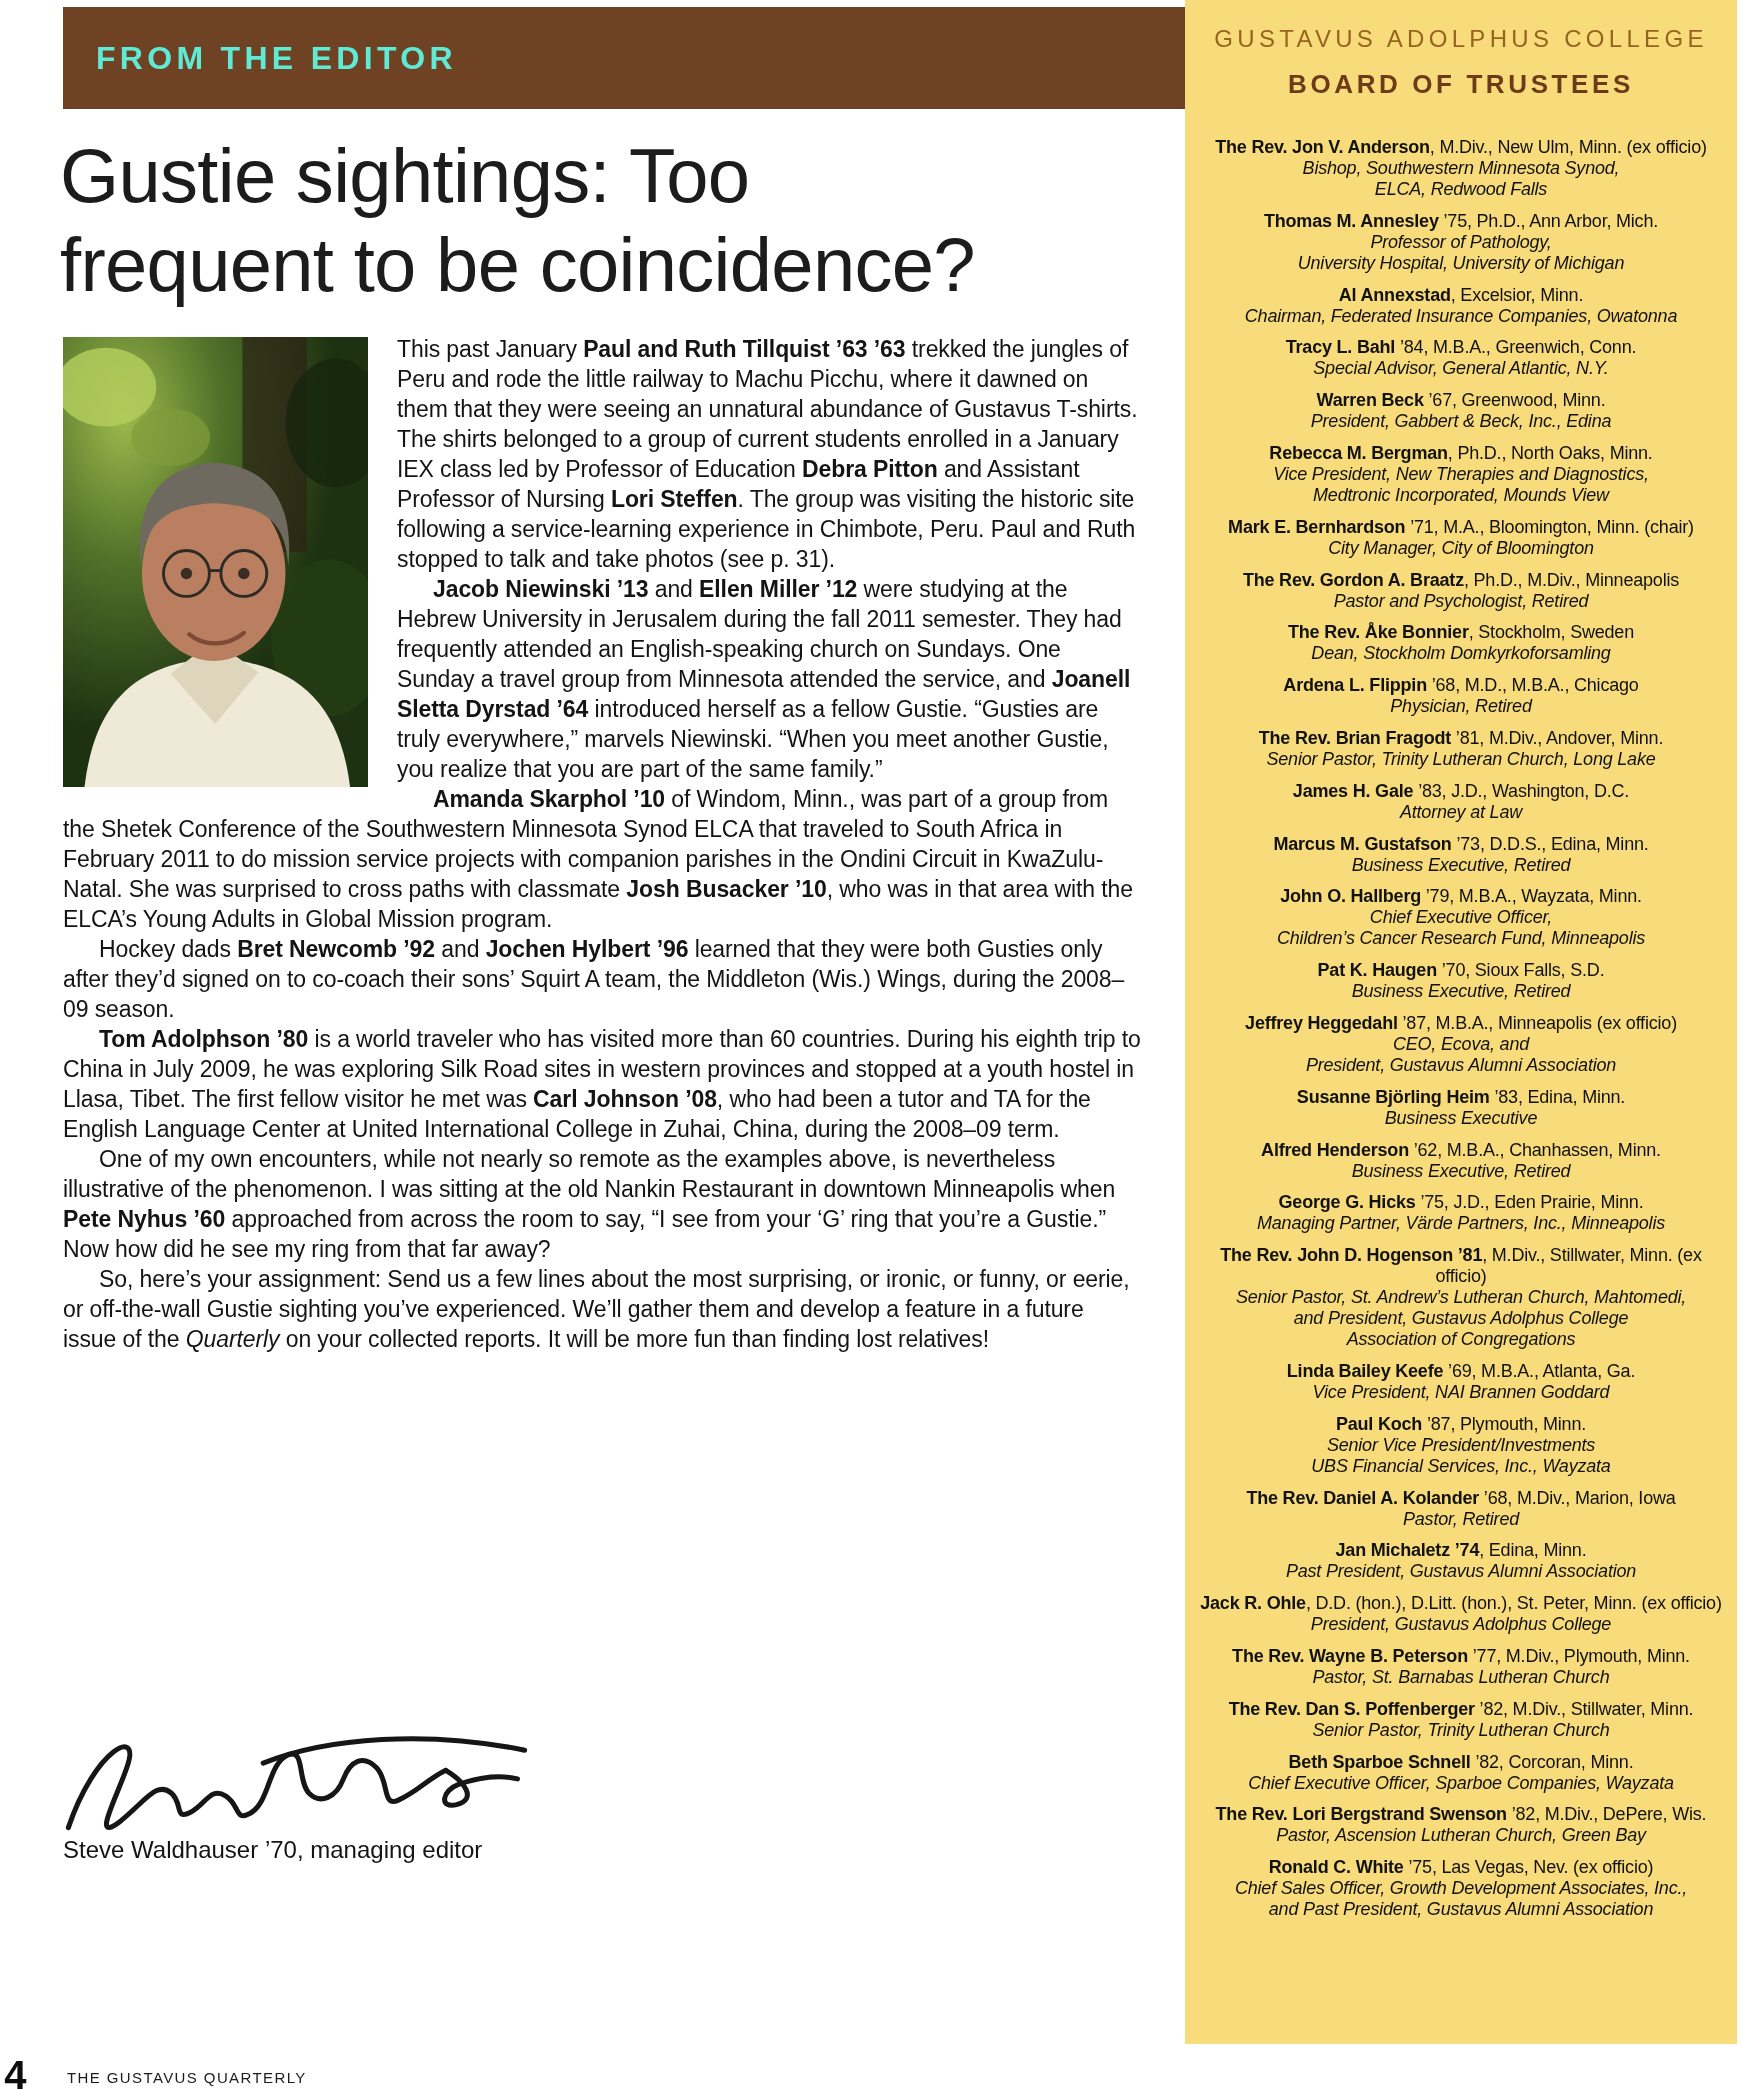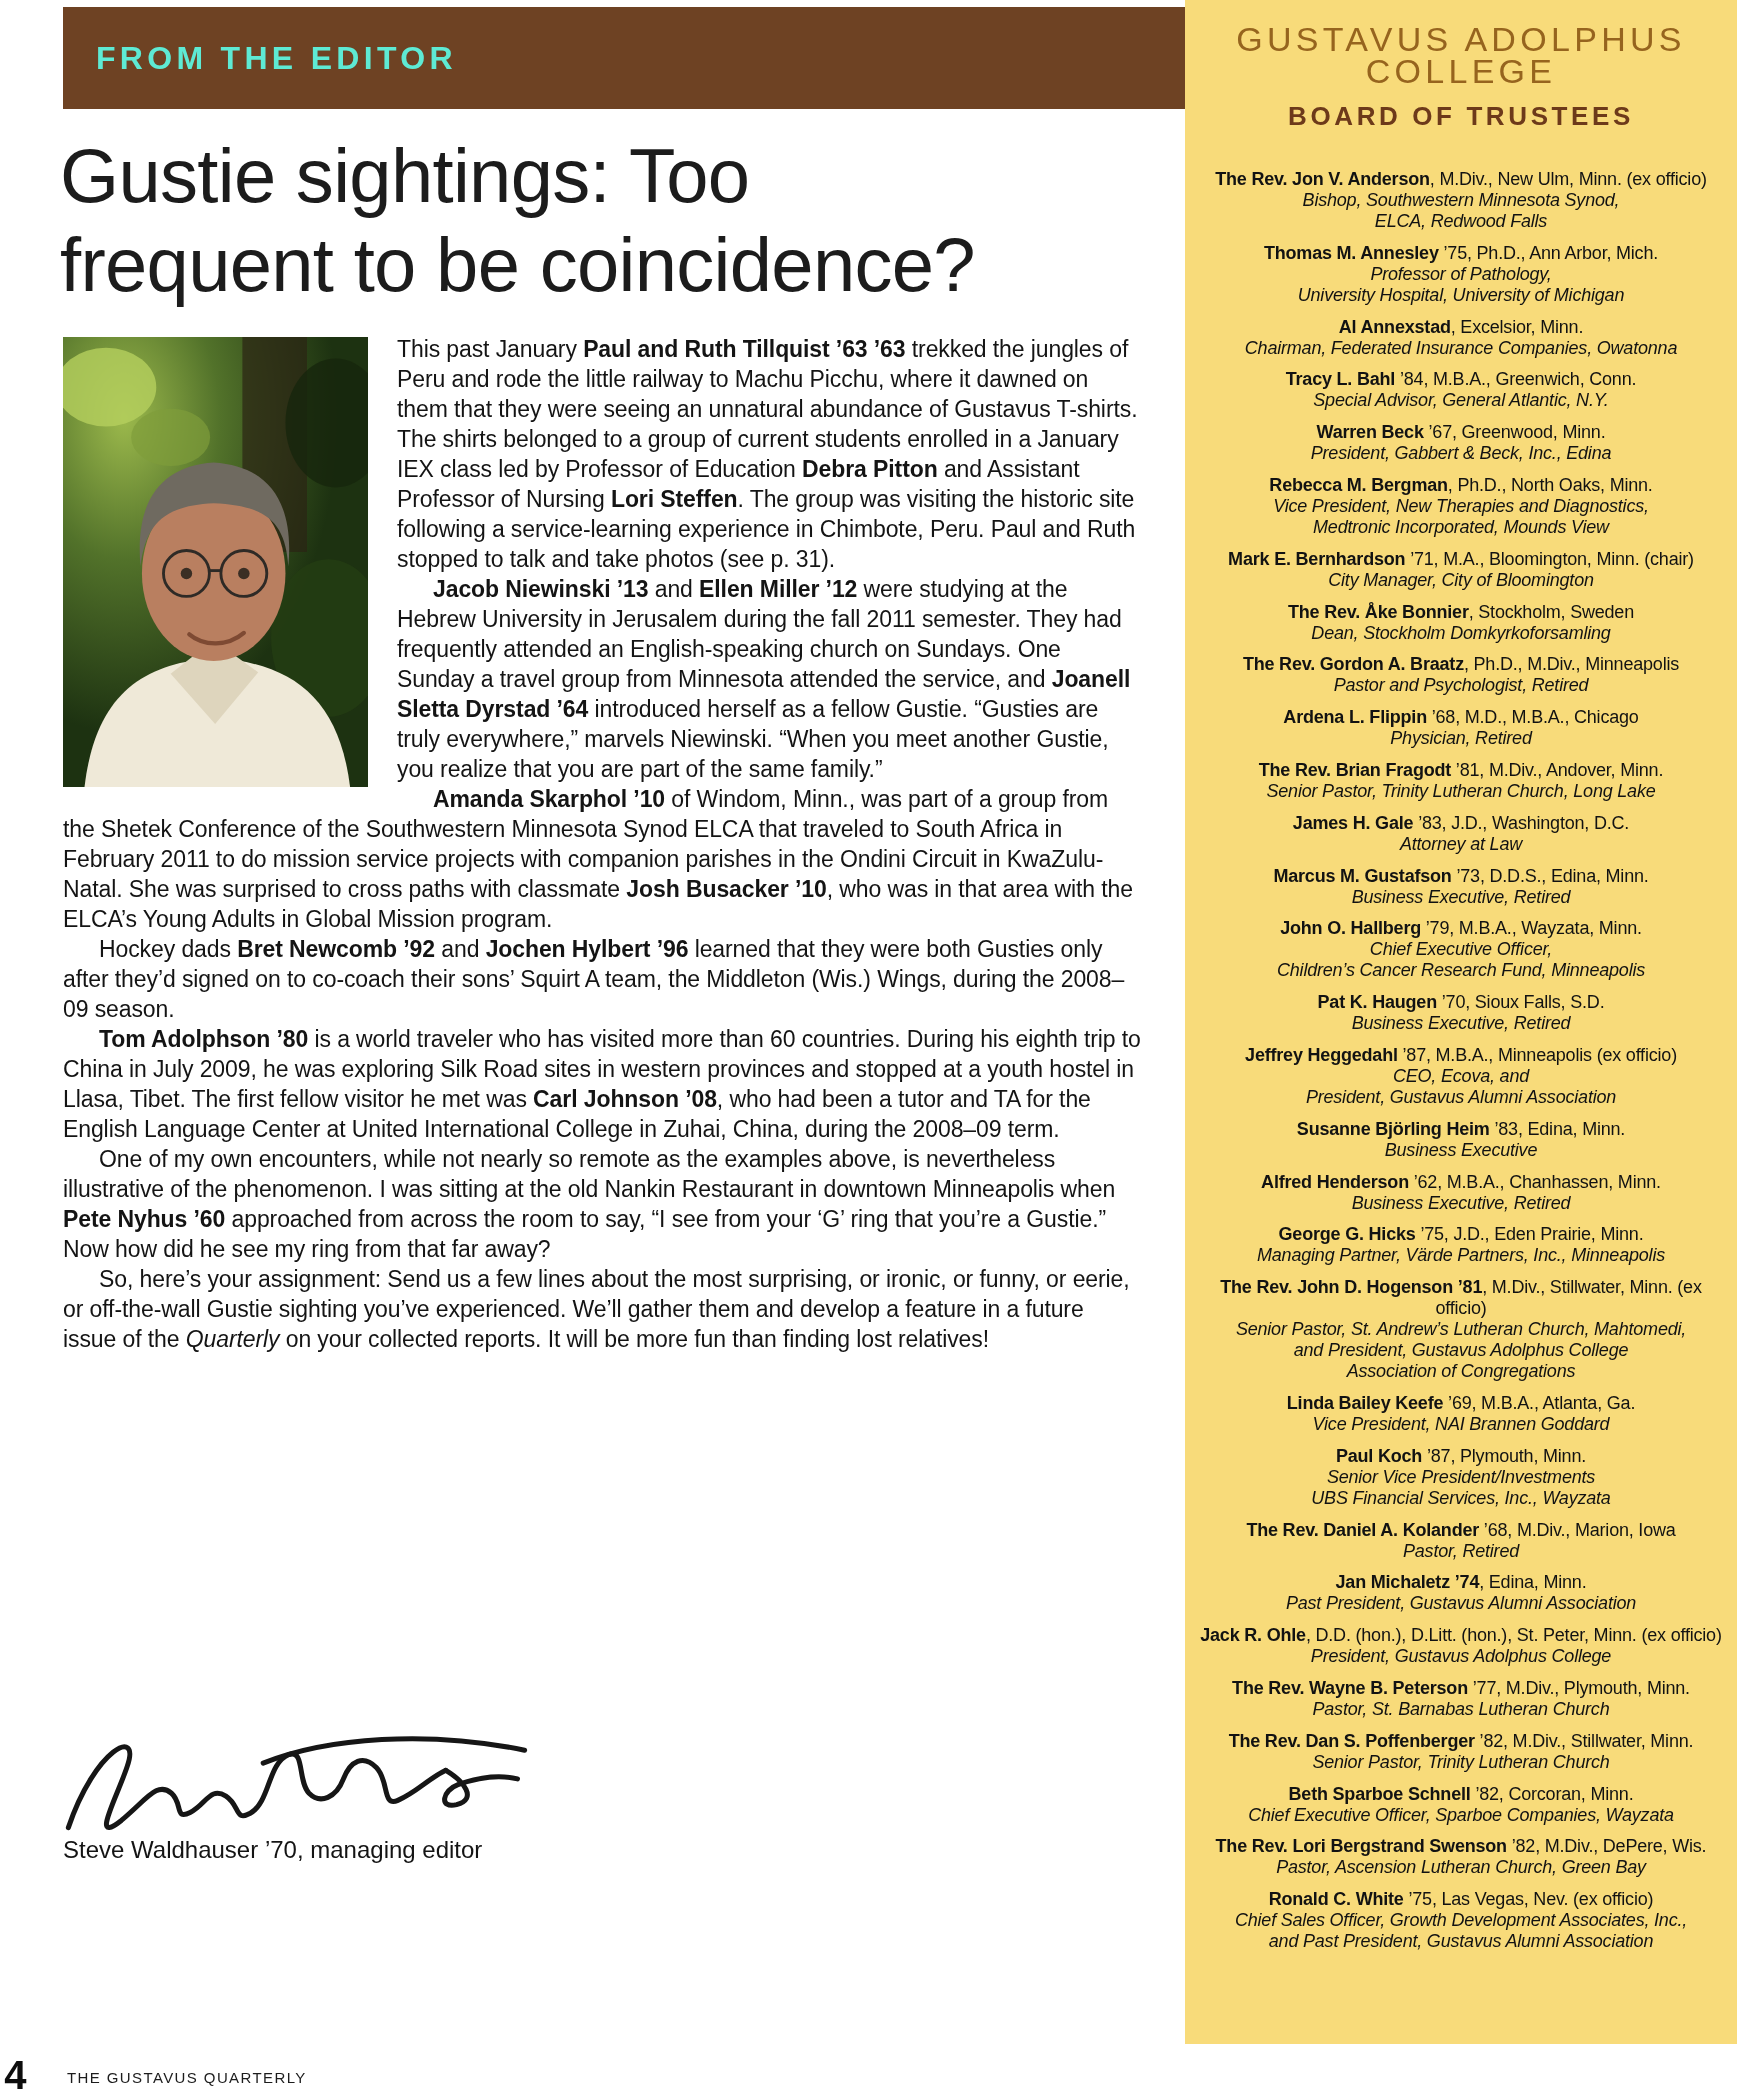--- a/index.html
+++ b/index.html
@@ -31,21 +31,21 @@
   .signature{position:absolute;left:55px;top:1713px;width:488px;height:154px;}
   .signature svg{display:block;width:100%;height:100%;}
   .byline{position:absolute;left:63px;top:1836px;font-size:24px;color:#141414;}
 
   .pagenum{position:absolute;left:4.3px;top:2053px;font-size:40px;font-weight:bold;color:#0d0d0d;}
   .foottext{position:absolute;left:67px;top:2069px;font-size:15px;letter-spacing:1.4px;color:#1c1c1c;}
 
   .sidebar{position:absolute;left:1185px;top:0;width:552px;height:2044px;
            background:var(--sidebar-yellow);text-align:center;box-sizing:border-box;
            padding:23px 13px 0 13px;overflow:hidden;}
-  .sb-h1{font-size:34px;letter-spacing:4.3px;color:var(--header-gold);line-height:32px;}
+  .sb-h1{font-size:24px;letter-spacing:4.3px;color:var(--header-gold);line-height:32px;}
   .sb-h2{font-size:26px;font-weight:bold;letter-spacing:3.6px;color:var(--header-brown);
          line-height:32px;margin-top:13px;}
   .t-list{margin-top:37px;font-size:18px;line-height:21px;letter-spacing:-0.2px;color:#121212;}
   .trustee{margin-bottom:10.8px;}
   .t-role{font-style:italic;}
 </style>
 </head>
 <body>
 
 <div class="page">
@@ -141,26 +141,26 @@
         <div class="trustee">
           <div class="t-name"><b>Rebecca M. Bergman</b><span>, Ph.D., North Oaks, Minn.</span></div>
           <div class="t-role">Vice President, New Therapies and Diagnostics,</div>
           <div class="t-role">Medtronic Incorporated, Mounds View</div>
         </div>
         <div class="trustee">
           <div class="t-name"><b>Mark E. Bernhardson</b><span> ’71, M.A., Bloomington, Minn. (chair)</span></div>
           <div class="t-role">City Manager, City of Bloomington</div>
         </div>
         <div class="trustee">
+          <div class="t-name"><b>The Rev. Gordon A. Braatz</b><span>, Ph.D., M.Div., Minneapolis</span></div>
+          <div class="t-role">Pastor and Psychologist, Retired</div>
+        </div>
+        <div class="trustee">
           <div class="t-name"><b>The Rev. Åke Bonnier</b><span>, Stockholm, Sweden</span></div>
           <div class="t-role">Dean, Stockholm Domkyrkoforsamling</div>
-        </div>
-        <div class="trustee">
-          <div class="t-name"><b>The Rev. Gordon A. Braatz</b><span>, Ph.D., M.Div., Minneapolis</span></div>
-          <div class="t-role">Pastor and Psychologist, Retired</div>
         </div>
         <div class="trustee">
           <div class="t-name"><b>Ardena L. Flippin</b><span> ’68, M.D., M.B.A., Chicago</span></div>
           <div class="t-role">Physician, Retired</div>
         </div>
         <div class="trustee">
           <div class="t-name"><b>The Rev. Brian Fragodt</b><span> ’81, M.Div., Andover, Minn.</span></div>
           <div class="t-role">Senior Pastor, Trinity Lutheran Church, Long Lake</div>
         </div>
         <div class="trustee">

